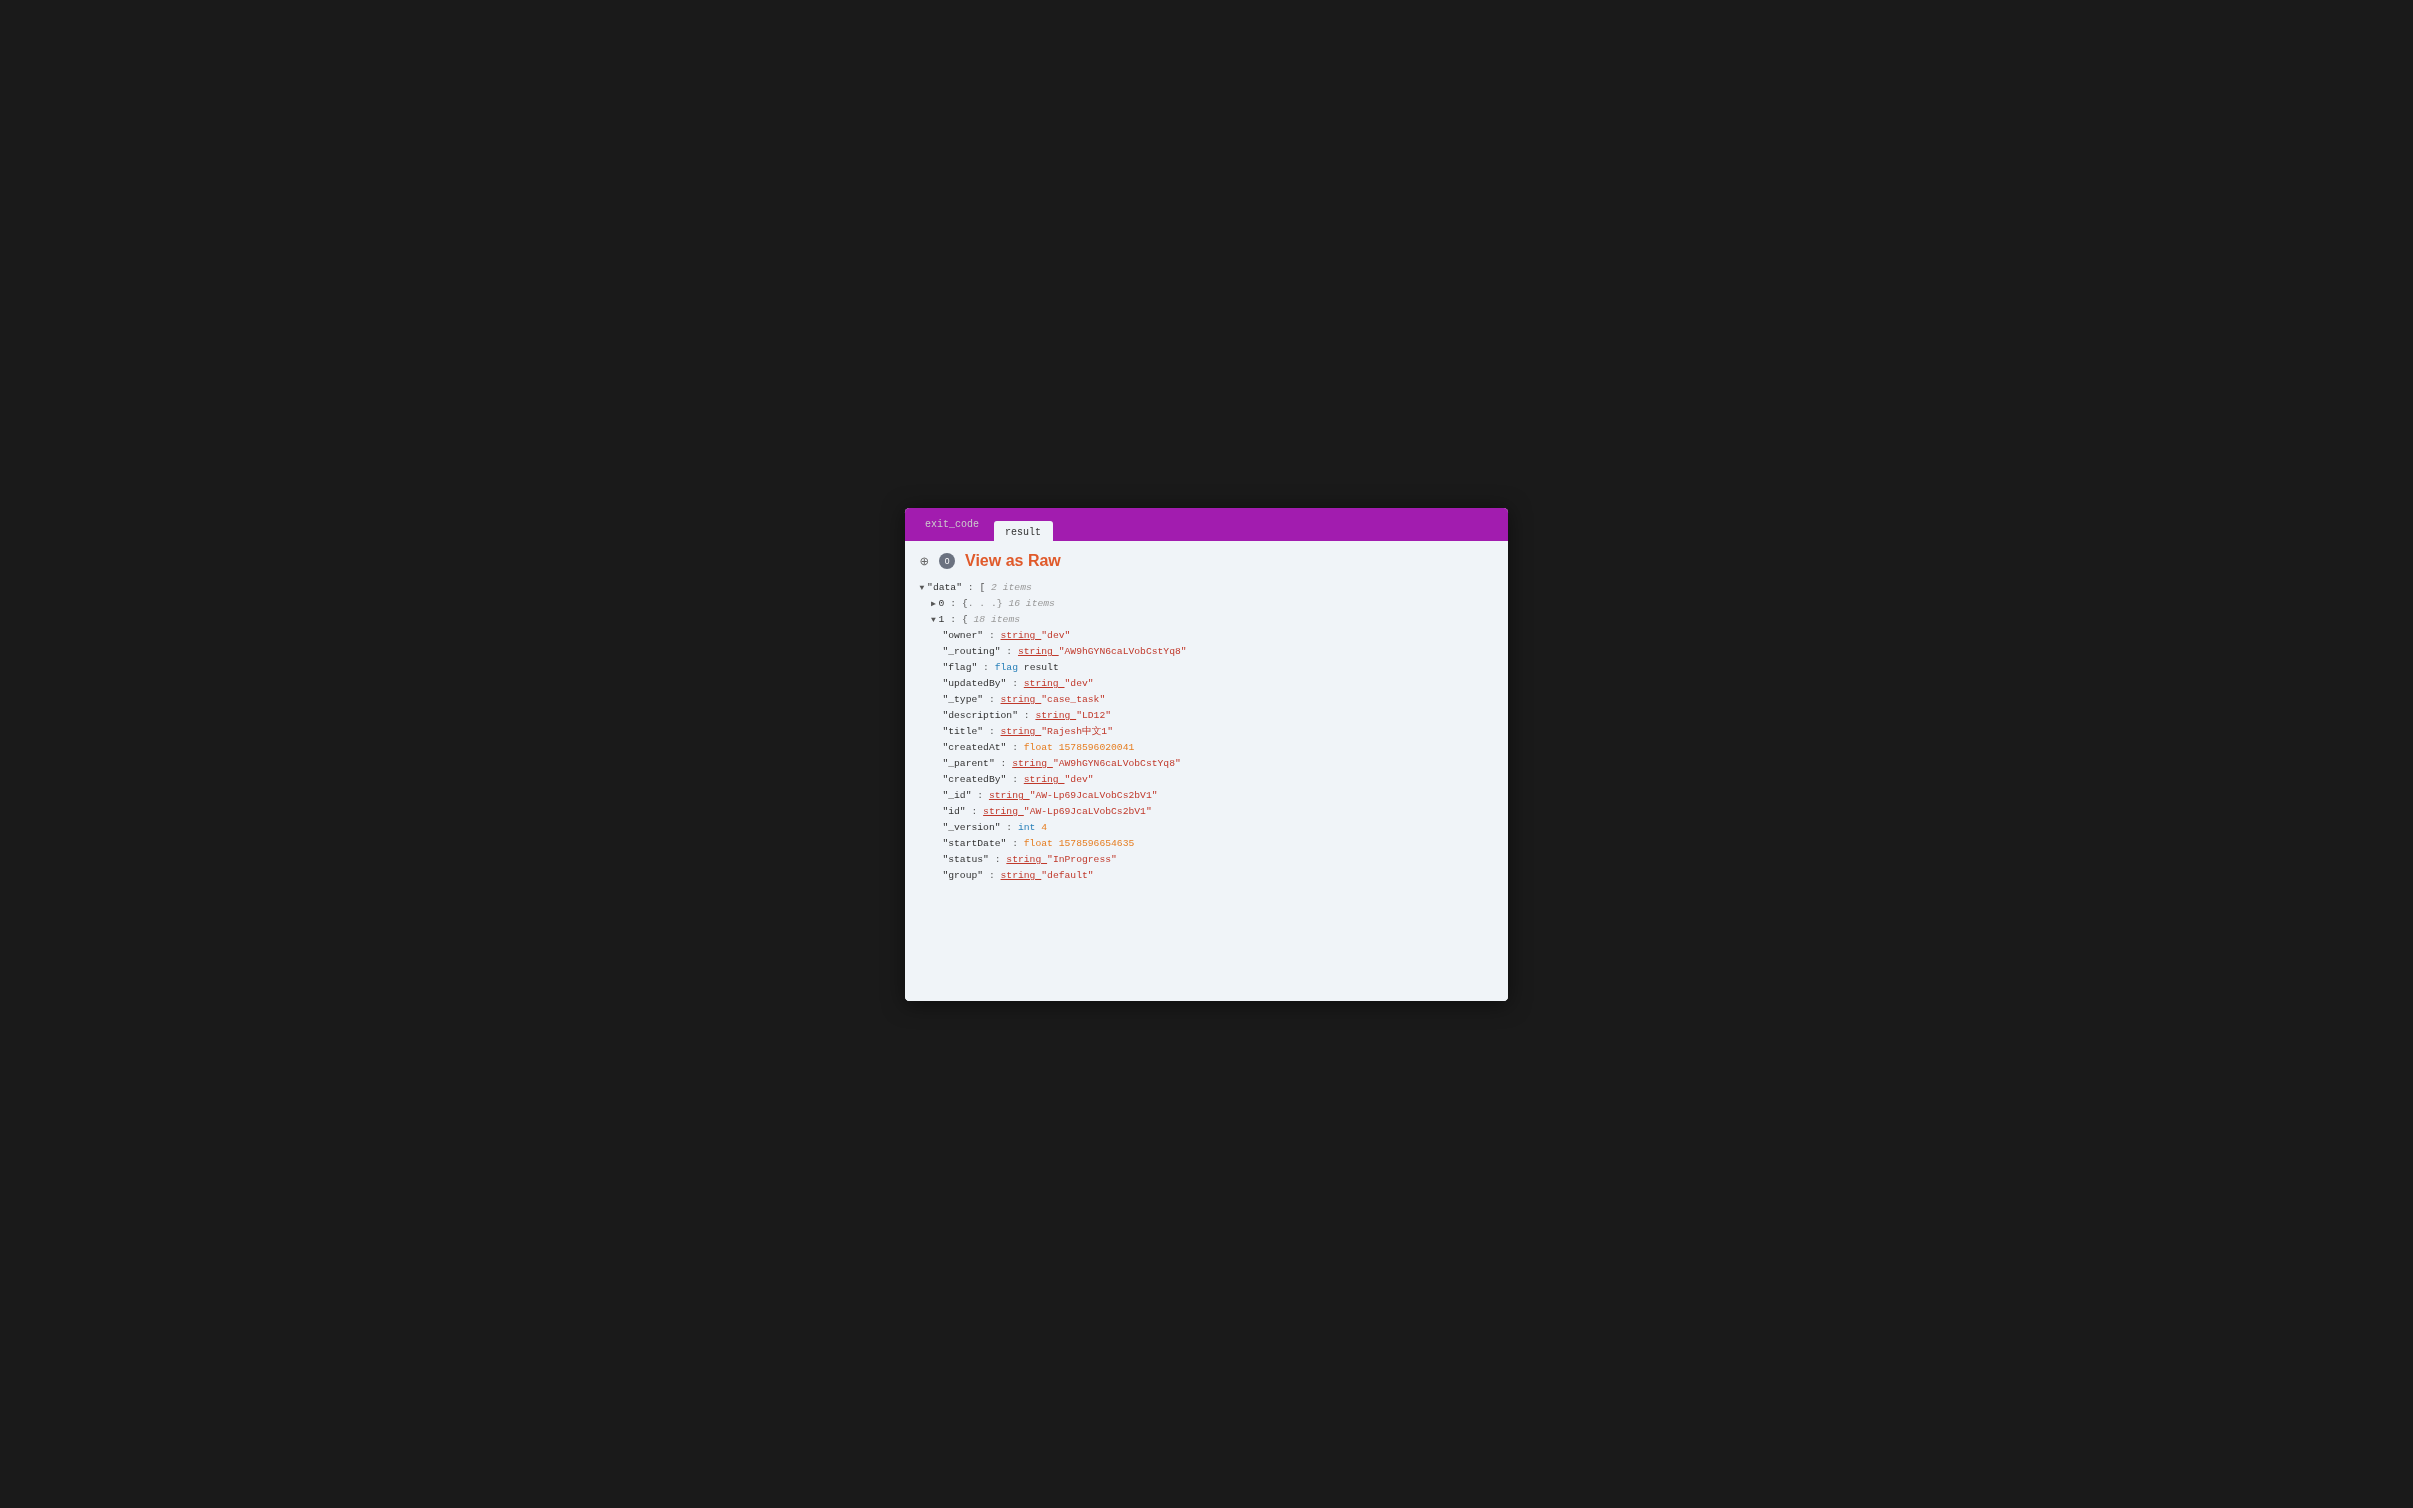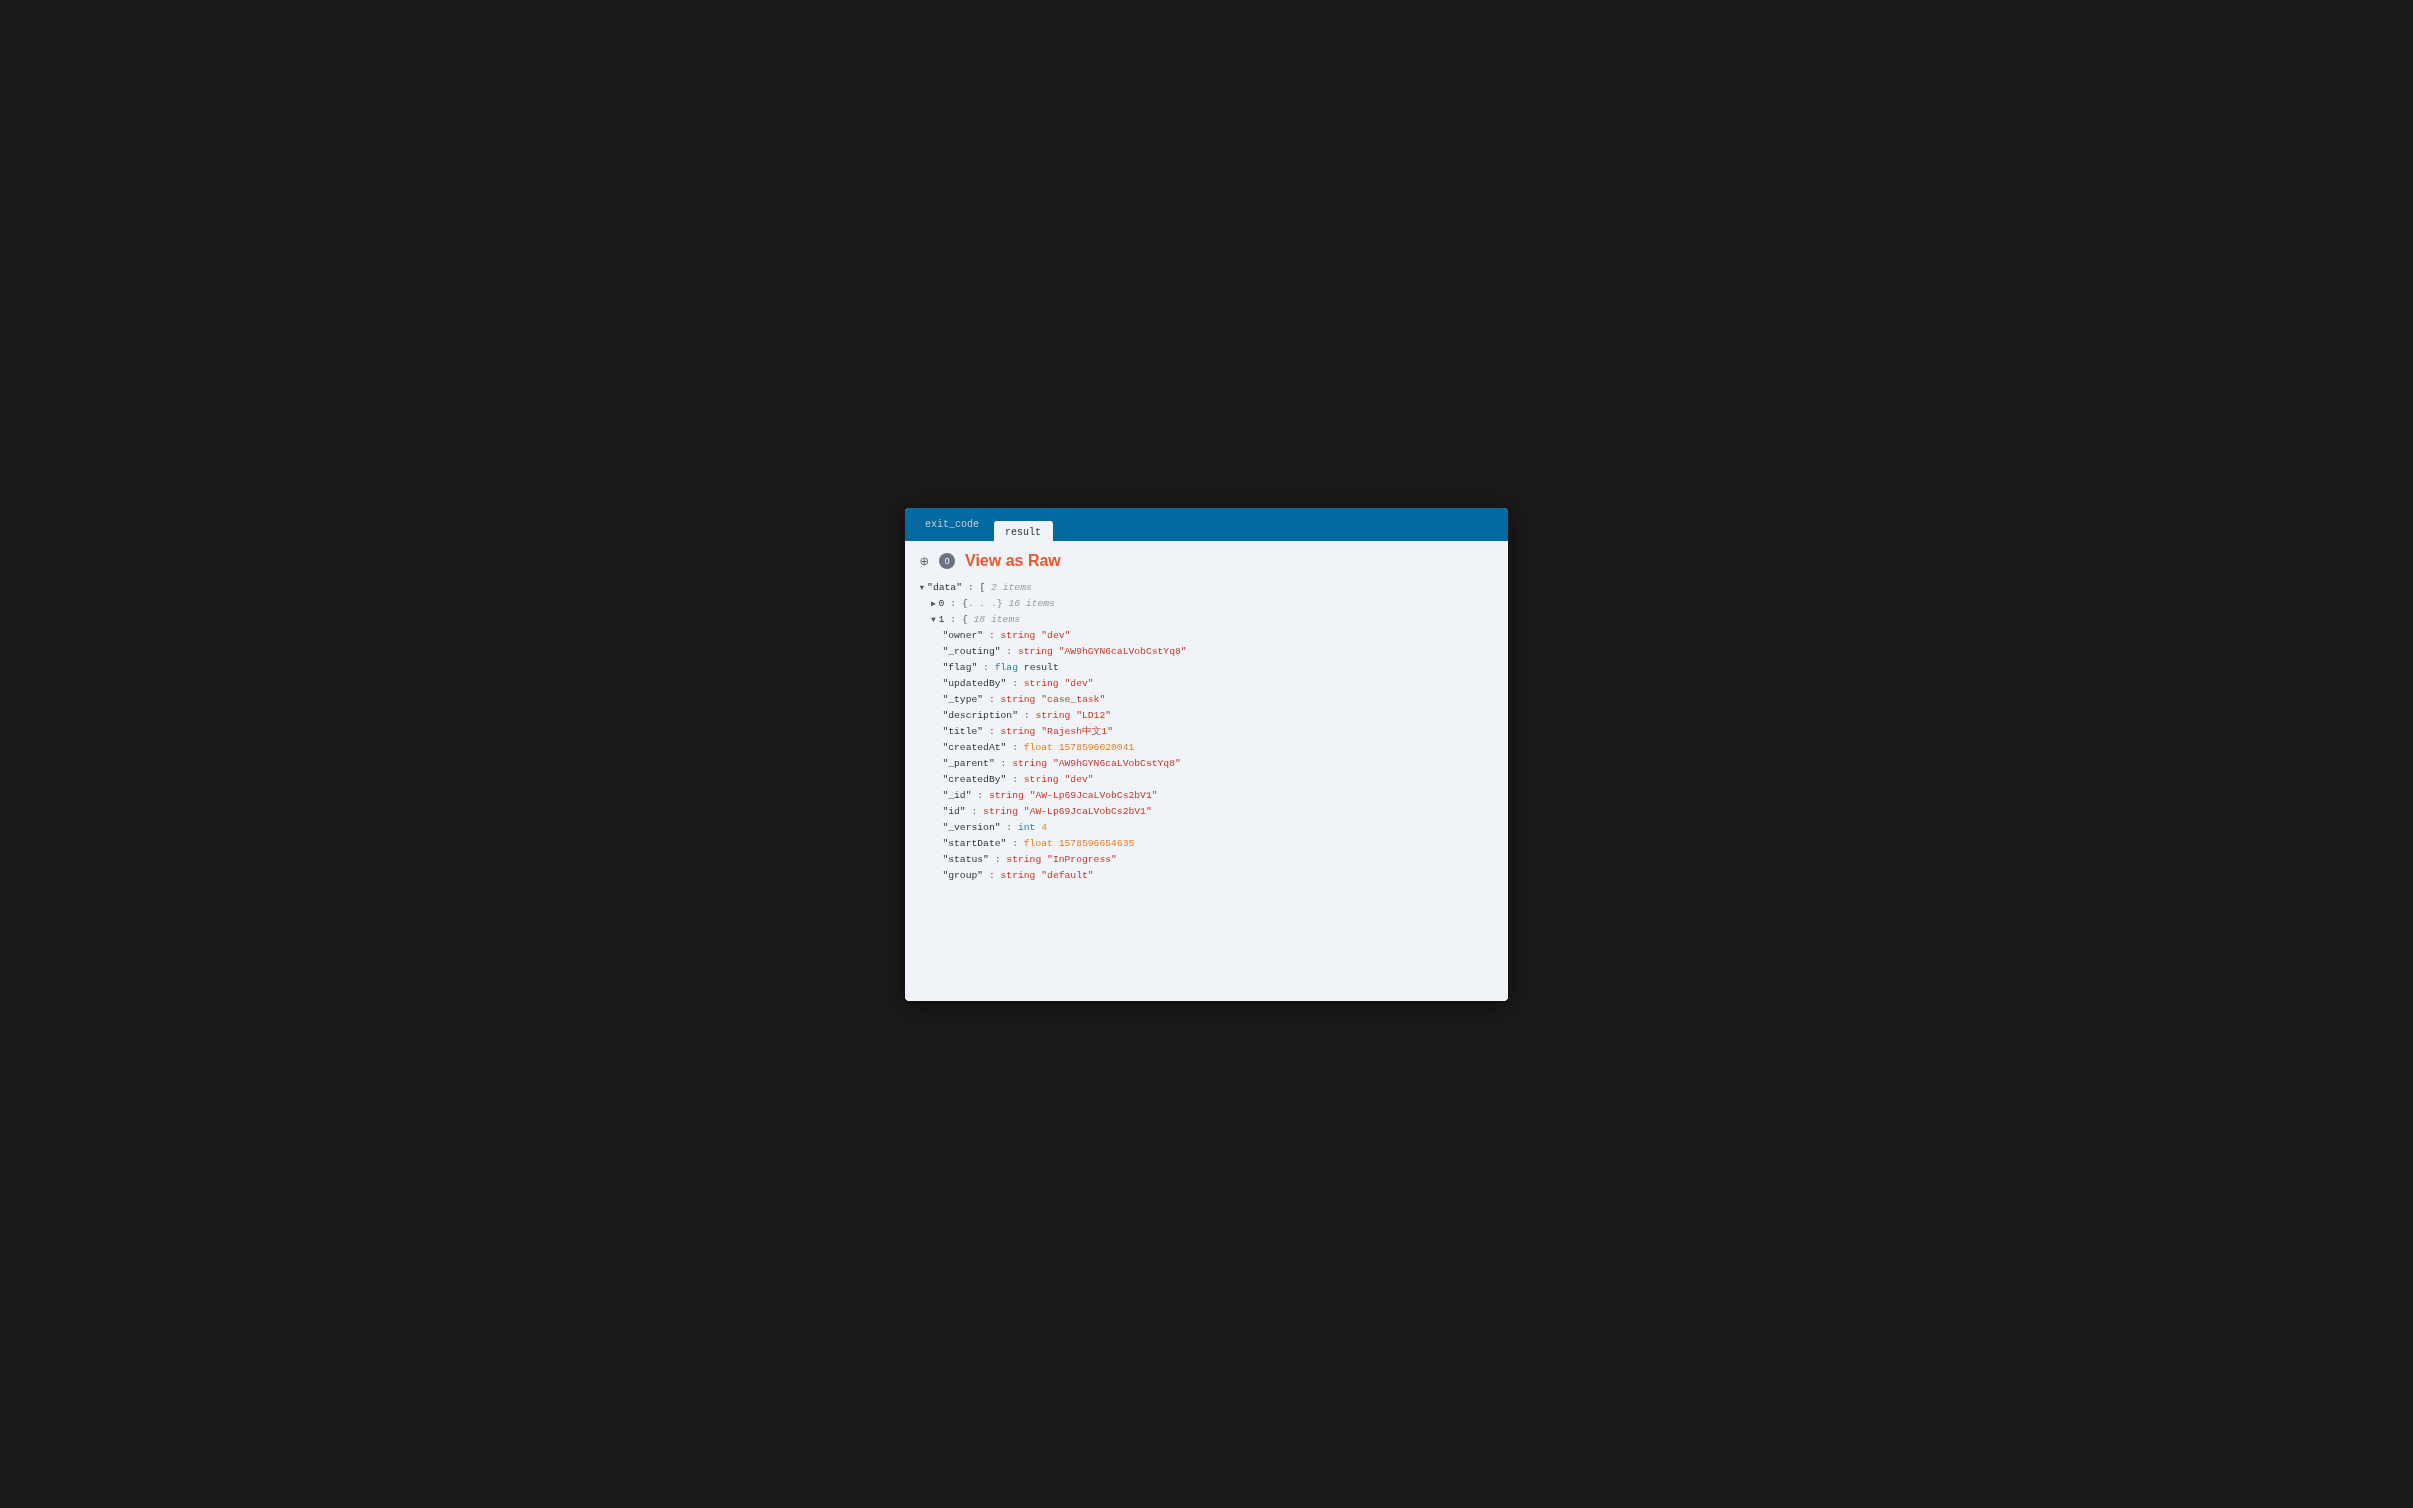--- a/index.html
+++ b/index.html
@@ -19,21 +19,21 @@
 
     .window {
       width: 603px;
       background: #f0f4f8;
       border-radius: 4.3px;
       overflow: hidden;
       box-shadow: 0 2.9px 21.5px rgba(0,0,0,0.5);
     }
 
     .tab-bar {
-      background: #0369a1;
+      background: #a21caf;
       display: flex;
       align-items: center;
       padding: 0 8.6px;
       height: 33px;
       gap: 2.9px;
     }
 
     .tab {
       padding: 5.7px 11.5px;
       color: #ccc;
@@ -109,21 +109,21 @@
       font-size: 8px;
       margin-right: 2.9px;
       user-select: none;
     }
 
     .indent-1 { padding-left: 11.5px; }
     .indent-2 { padding-left: 23px; }
 
     .key { color: #333; }
     .colon { color: #555; }
-    .type-string { color: #c0392b; }
+    .type-string { color: #c0392b; text-decoration: underline; }
     .type-bool { color: #2980b9; }
     .type-float { color: #e67e22; }
     .type-int { color: #2980b9; }
     .value-string { color: #c0392b; }
     .value-bool { color: #333; }
     .value-number { color: #e67e22; }
     .value-int-num { color: #e67e22; }
     .meta { color: #999; font-style: italic; }
     .bracket { color: #555; }
     .collapsed-indicator { color: #888; }

